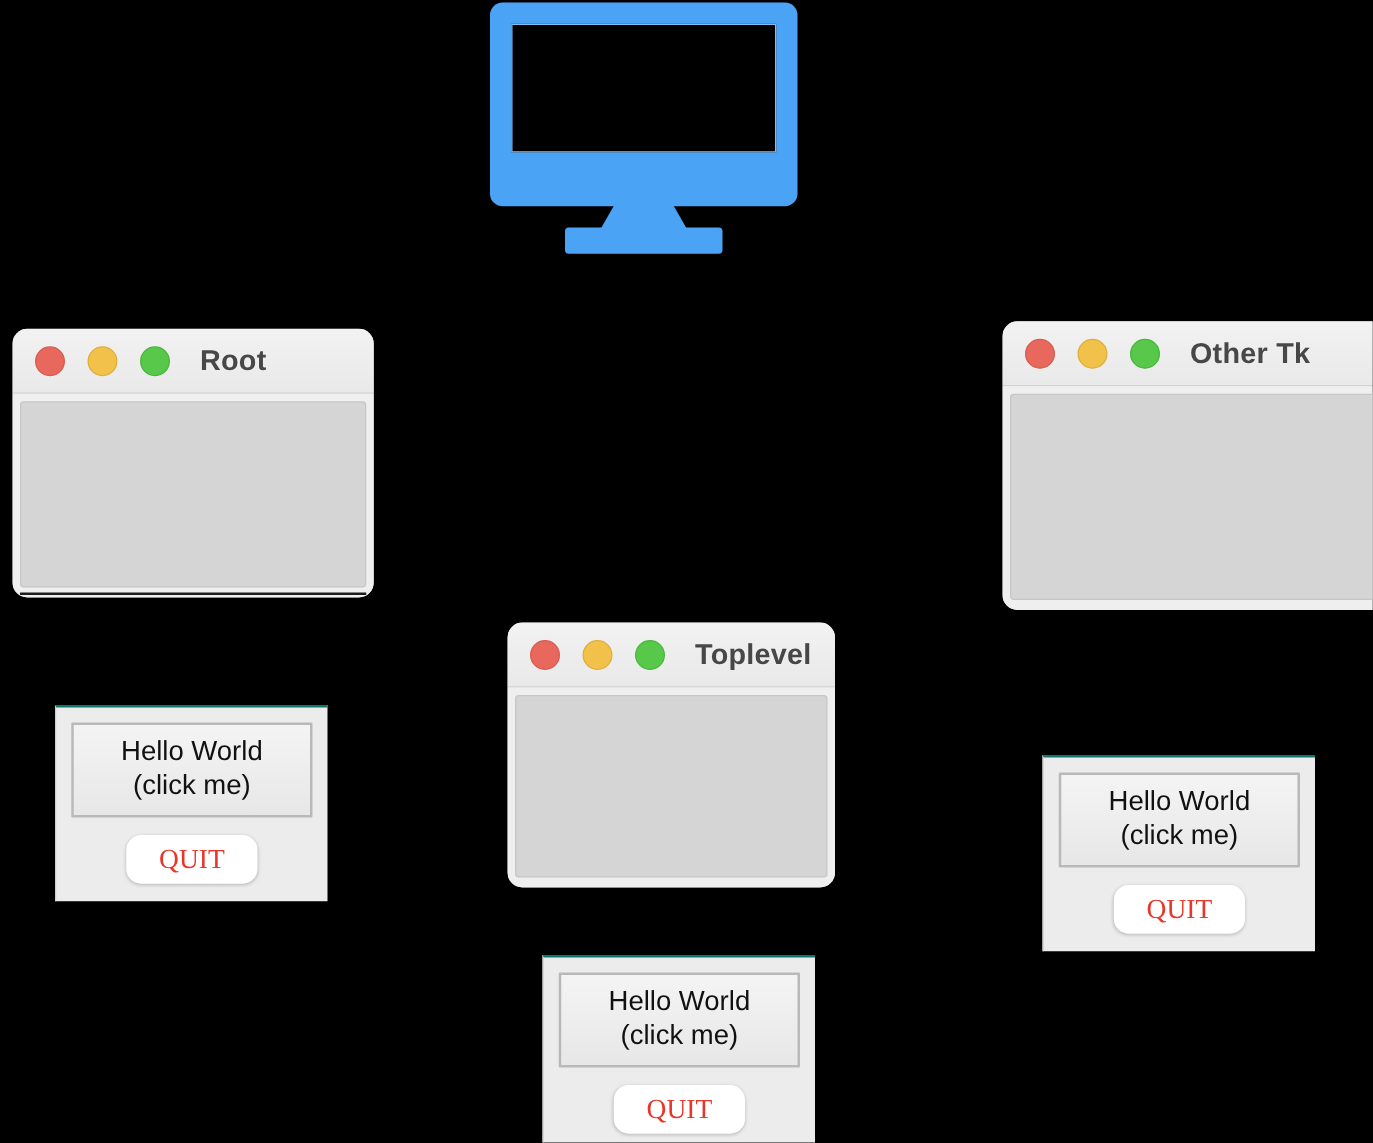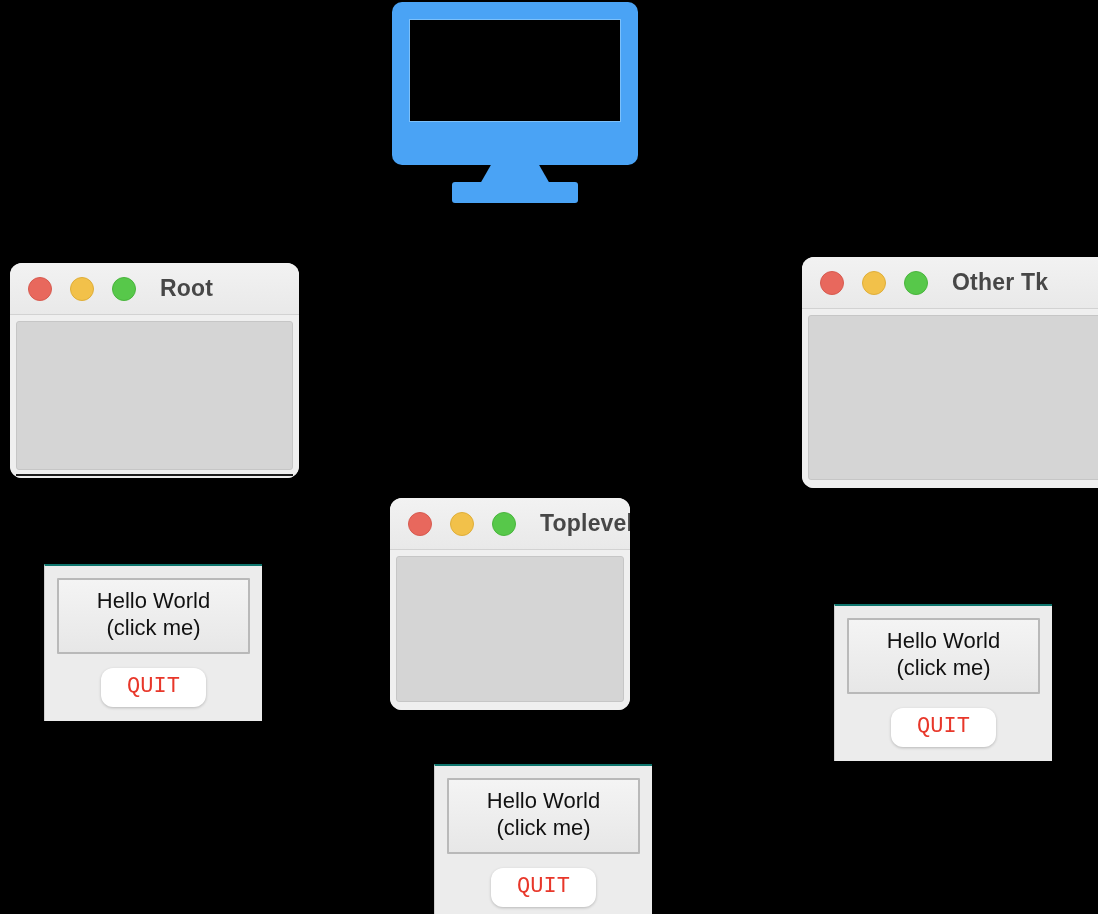--- a/index.html
+++ b/index.html
@@ -123,21 +123,21 @@
     left: 6px;
     right: 6px;
     bottom: 2px;
     height: 2px;
     background: #1d1d1d;
   }
 
   
   #win-root    { left: 10px;  top: 263px; width: 289px; height: 215px; }
   #win-other   { left: 802px; top: 257px; width: 332px; height: 231px; }
-  #win-toplevel{ left: 390px; top: 498px; width: 240px; height: 212px; }
+  #win-toplevel{ left: 406px; top: 498px; width: 262px; height: 212px; }
 
   
   #win-root { border-top-left-radius: 12px; border-bottom-left-radius: 12px; }
 
   
   .panel {
     position: absolute;
     background: #ececec;
     box-shadow: 2px 3px 7px rgba(0,0,0,0.5);
     padding: 12px 12px 14px 12px;
@@ -162,21 +162,21 @@
     margin-top: 14px;
   }
   .quit-btn {
     background: #ffffff;
     color: #e8372a;
     font-size: 22px;
     border-radius: 12px;
     padding: 7px 26px 8px 26px;
     box-shadow: 0 1px 3px rgba(0,0,0,0.22);
     border: none;
-    font-family: Liberation Mono, monospace;
+    font-family: Liberation Serif, serif;
     line-height: 1.1;
   }
 
   #panel-root     { left: 44px;  top: 564px; width: 218px; }
   #panel-other    { left: 834px; top: 604px; width: 218px; }
   #panel-toplevel { left: 434px; top: 764px; width: 218px; }
 </style>
 </head>
 <body>
 

